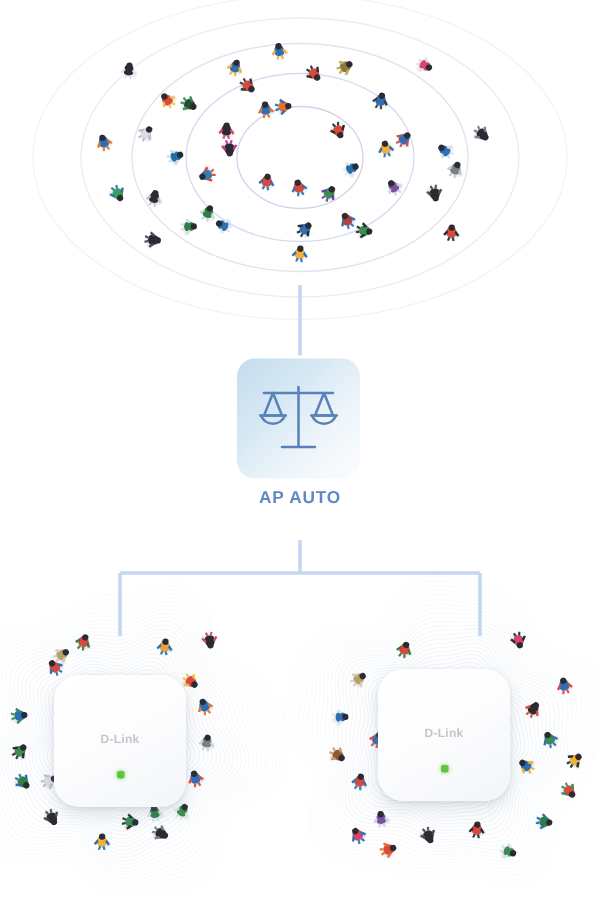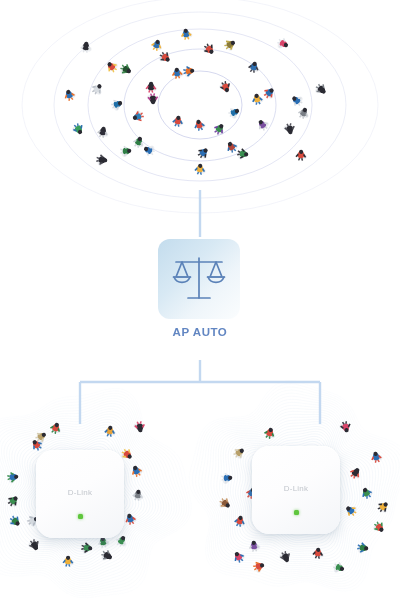--- a/index.html
+++ b/index.html
@@ -67,21 +67,21 @@
                 inset 0 1px 1px #ffffff;
   }
   #ap-left  { left: 36px;  top: 450px; }
   #ap-right { left: 252px; top: 446px; }
   .ap-logo {
     position: absolute;
     left: 0; right: 0;
     top: 38px;
     text-align: center;
     font-size: 8px;
-    font-weight: normal;
+    font-weight: bold;
     letter-spacing: 0.2px;
     color: #c2c6cc;
   }
   .ap-led {
     position: absolute;
     left: 50%;
     margin-left: -2.5px;
     top: 64px;
     width: 5px;
     height: 5px;

